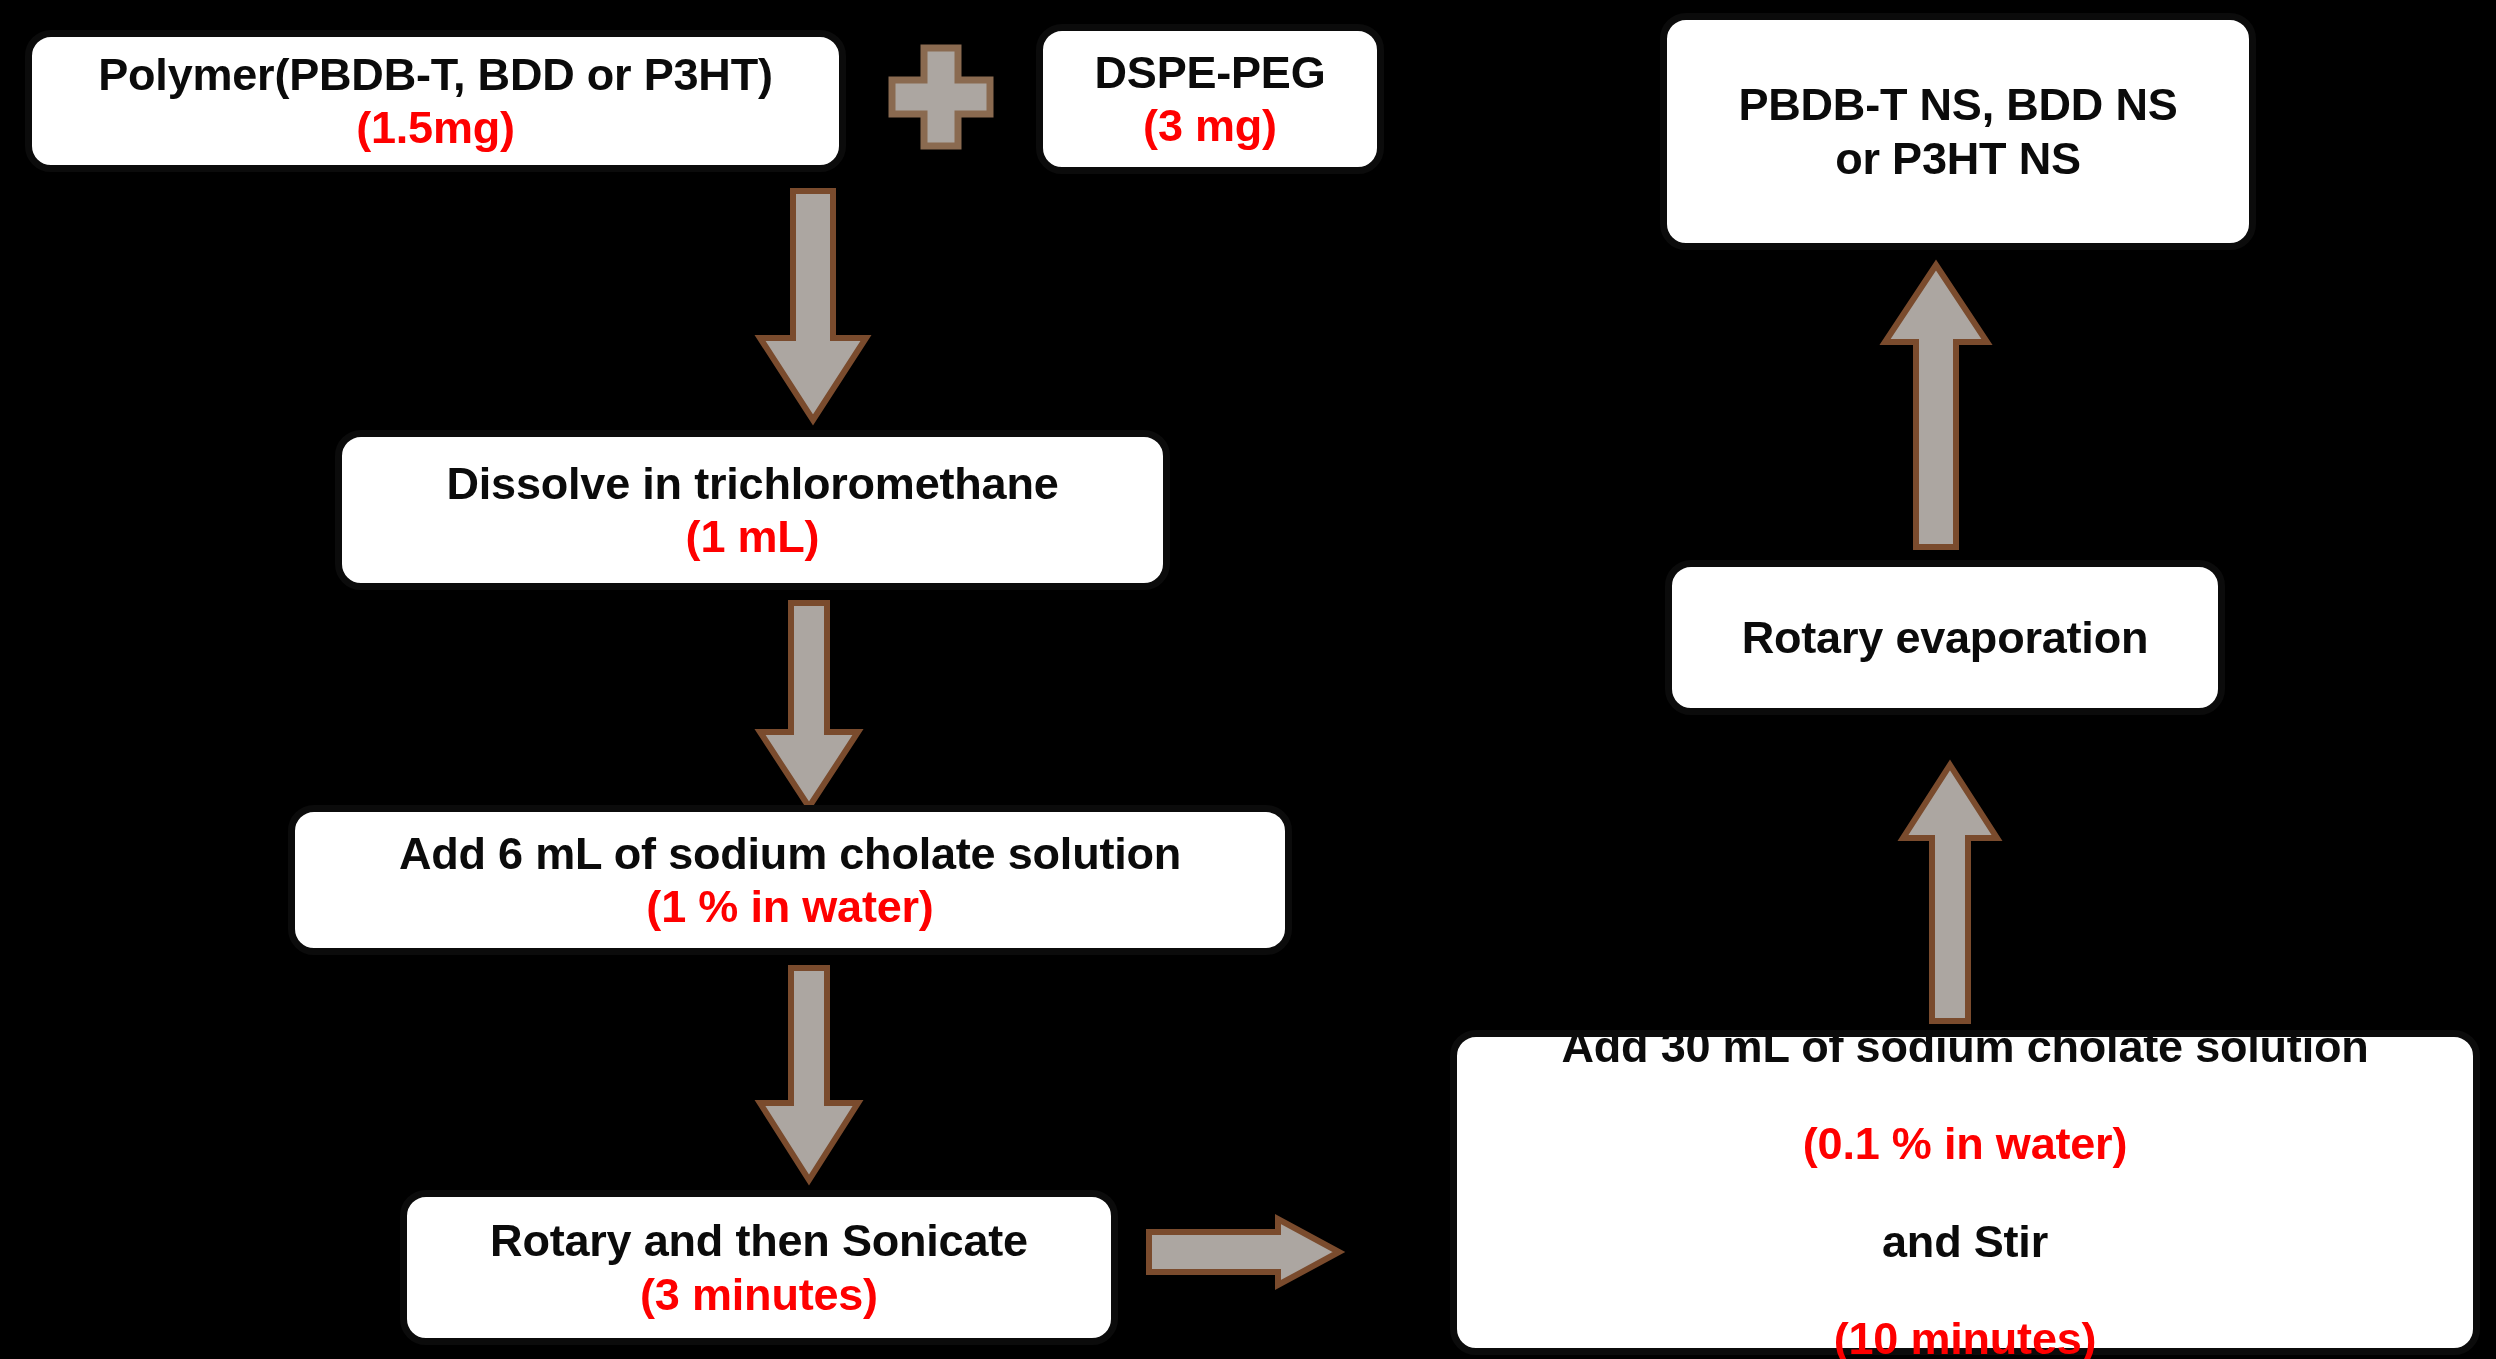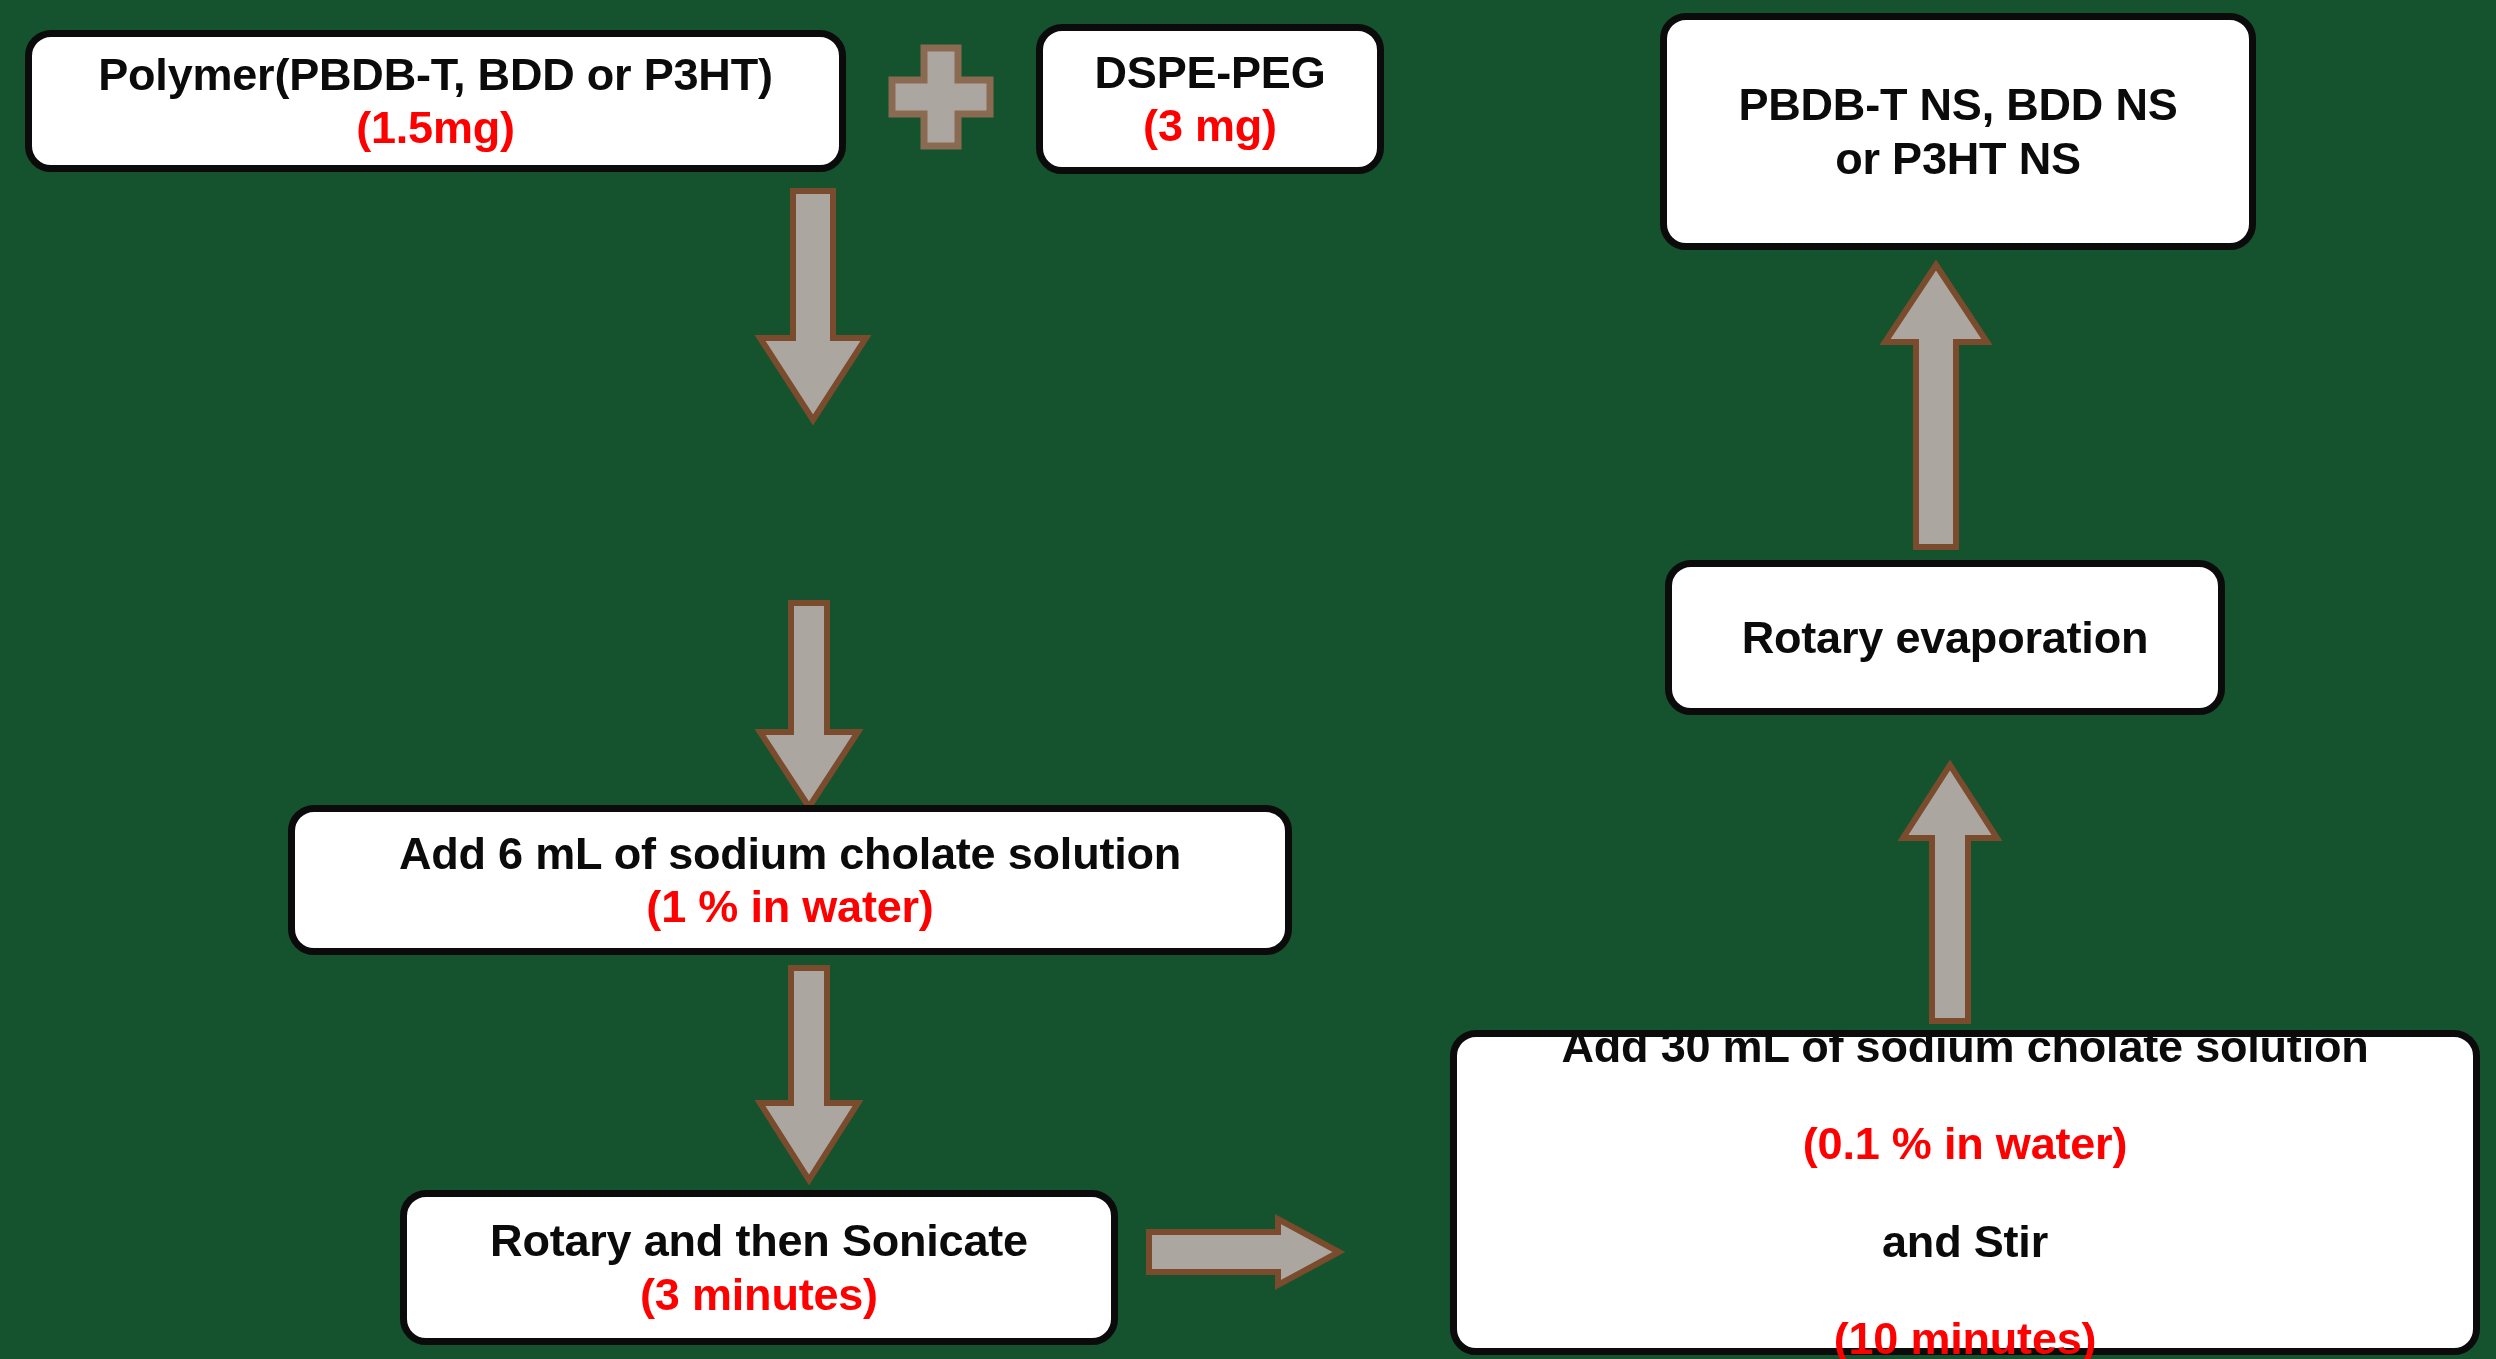--- a/index.html
+++ b/index.html
@@ -7,21 +7,21 @@
     padding: 0;
     background: #ffffff;
   }
   body {
     font-family: "Liberation Sans", sans-serif;
   }
   #canvas {
     position: relative;
     width: 2496px;
     height: 1359px;
-    background: #14532d;
+    background: #000000;
     overflow: hidden;
   }
   .node {
     position: absolute;
     box-sizing: border-box;
     background: #ffffff;
     border: 7px solid #0b0b0b;
     border-radius: 26px;
     display: flex;
     flex-direction: column;
@@ -91,20 +91,24 @@
     <span class="ln black">PBDB-T NS, BDD NS</span>
     <span class="ln black">or P3HT NS</span>
   </div>
 
   <div class="arrow" id="arrow-down-1">
     <svg viewBox="0 0 112 235" preserveAspectRatio="none" xmlns="http://www.w3.org/2000/svg">
       <path d="M36 3 H76 V150 H109 L56 232 L3 150 H36 Z" fill="#aca6a1" stroke="#7a4b2d" stroke-width="6" stroke-linejoin="miter"></path>
     </svg>
   </div>
 
+  <div class="node" id="box-dissolve">
+    <span class="ln black">Dissolve in trichloromethane</span>
+    <span class="ln red">(1 mL)</span>
+  </div>
 
   <div class="arrow" id="arrow-down-2">
     <svg viewBox="0 0 104 210" preserveAspectRatio="none" xmlns="http://www.w3.org/2000/svg">
       <path d="M34 3 H70 V132 H101 L52 207 L3 132 H34 Z" fill="#aca6a1" stroke="#7a4b2d" stroke-width="6" stroke-linejoin="miter"></path>
     </svg>
   </div>
 
   <div class="node" id="box-add5">
     <span class="ln black">Add 6 mL of sodium cholate solution</span>
     <span class="ln red">(1 % in water)</span>

